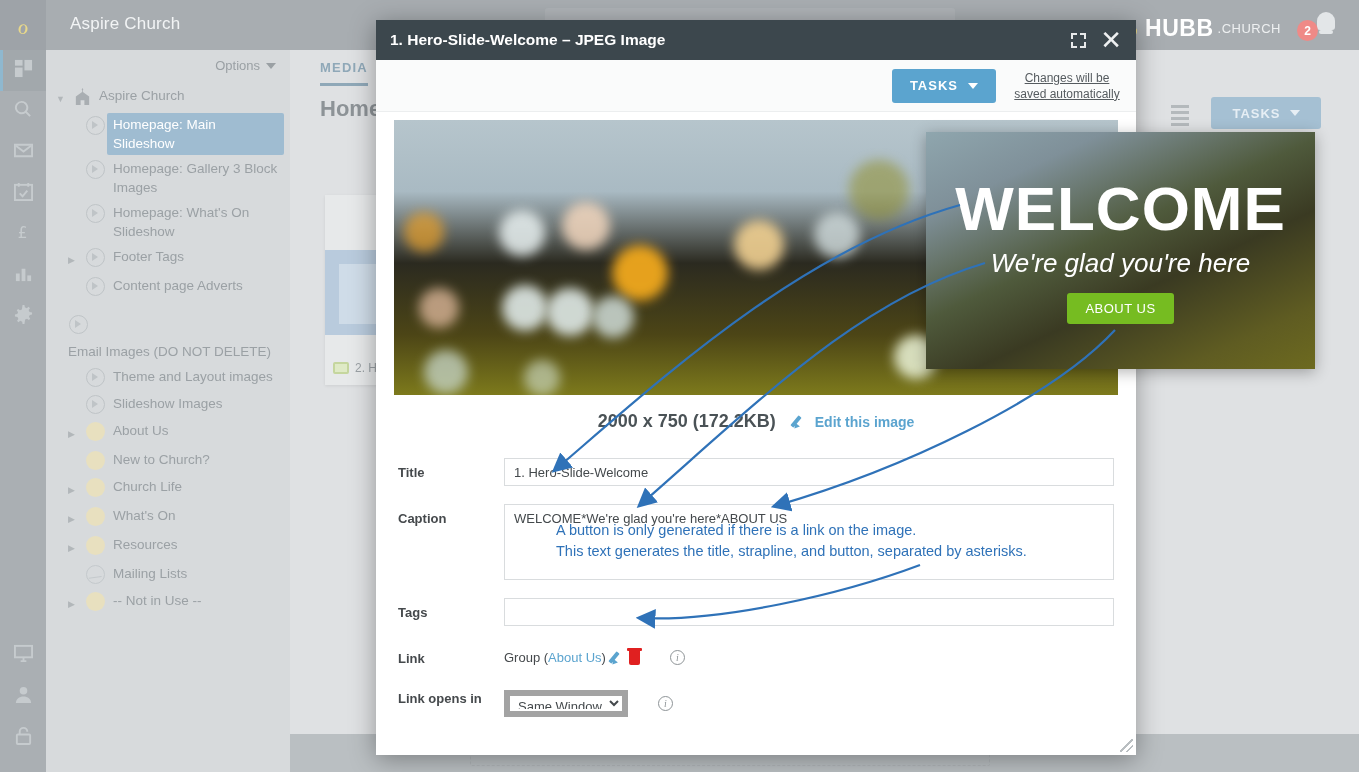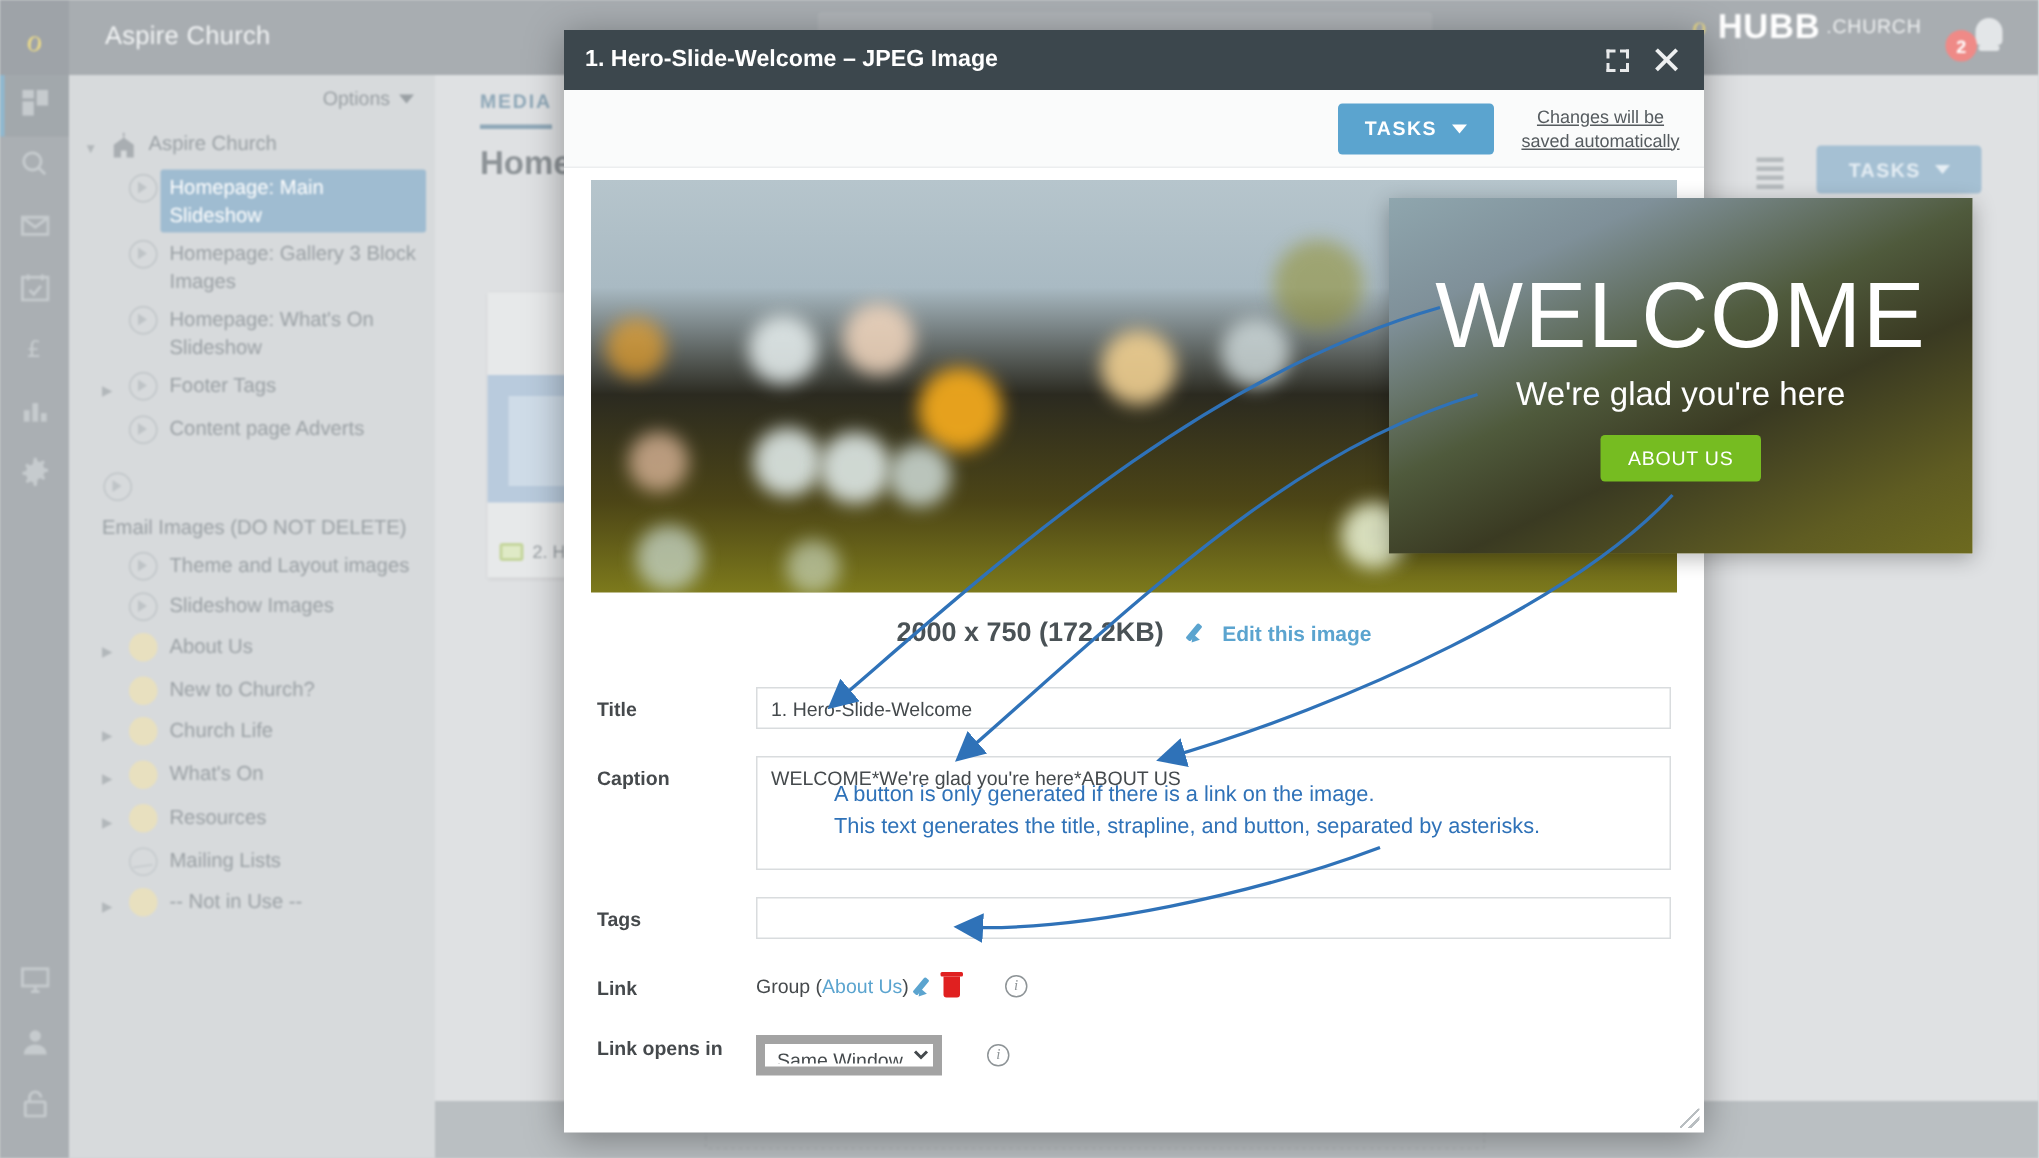--- a/index.html
+++ b/index.html
@@ -32,21 +32,21 @@
   }
   .site-title {
     position: absolute; left: 70px; top: 14px;
     font-size: 17px; color: #f2f4f5; letter-spacing: .2px;
   }
   .topsearch {
     position: absolute; left: 545px; top: 8px; width: 410px; height: 26px;
     background: #b2b7ba; border-radius: 3px; opacity:.65;
   }
   .brand-right {
-    position: absolute; right: 78px; top: 4px;
+    position: absolute; right: 78px; top: 15px;
     display: flex; align-items: center; gap: 7px;
   }
   .brand-right .mark { font-size: 23px; color: #e8d88a; font-family:"DejaVu Sans",sans-serif; line-height:1;}
   .brand-right .b1 { font-size: 23px; font-weight: bold; color: #fff; letter-spacing: .5px;}
   .brand-right .b2 { font-size: 13px; color: #eef0f1; letter-spacing: .5px; margin-left:-3px;}
   .bell-wrap { position: absolute; right: 22px; top: 10px; width: 40px; height: 34px; }
   .bell {
     position:absolute; right: 2px; top: 2px;
     width: 18px; height: 18px; border-radius: 9px 9px 3px 3px;
     background: #e3e6e8;
@@ -220,22 +220,22 @@
     cursor: nwse-resize;
   }
 
   
   .preview {
     position:absolute; left:926px; top:132px; width:389px; height:237px;
     box-shadow: 0 3px 14px rgba(0,0,0,.3); overflow:hidden;
     background: linear-gradient(155deg,#8fa6ae 0%,#7f9099 20%,#4f5a3c 45%,#3a3a22 62%,#5f5c22 85%,#6d6a1f 100%);
     display:flex; flex-direction:column; align-items:center; justify-content:center;
   }
-  .pv-title{ color:#fff; font-size:62px; font-weight:normal; letter-spacing:1px; line-height:1; margin-bottom:8px;}
-  .pv-sub{ color:#fff; font-size:22px; margin-bottom:14px; }
+  .pv-title{ color:#fff; font-size:62px; font-weight:bold; letter-spacing:1px; line-height:1; margin-bottom:8px;}
+  .pv-sub{ color:#fff; font-size:26px; margin-bottom:14px;font-style:italic; }
   .pv-btn{
     background:#76bc21; color:#fff; border:none; border-radius:3px;
     padding:8px 18px; font-size:13px; letter-spacing:.5px; cursor:pointer;
     font-family:"Liberation Sans",sans-serif;
   }
 
   
   .anno-svg{ position:absolute; inset:0; pointer-events:none; }
   .anno-text{
     position:absolute; color:#2f72b8; font-size:14.5px; line-height:21px;

